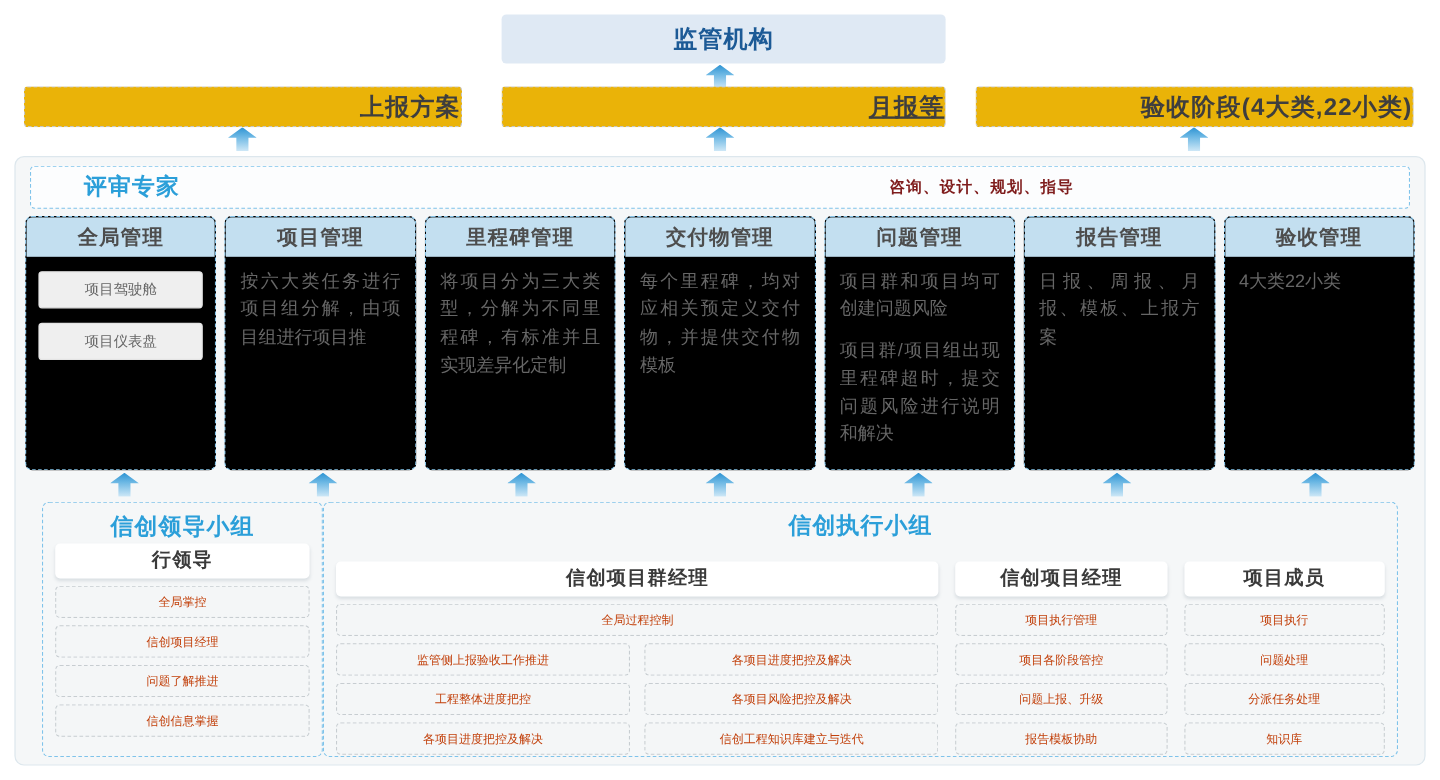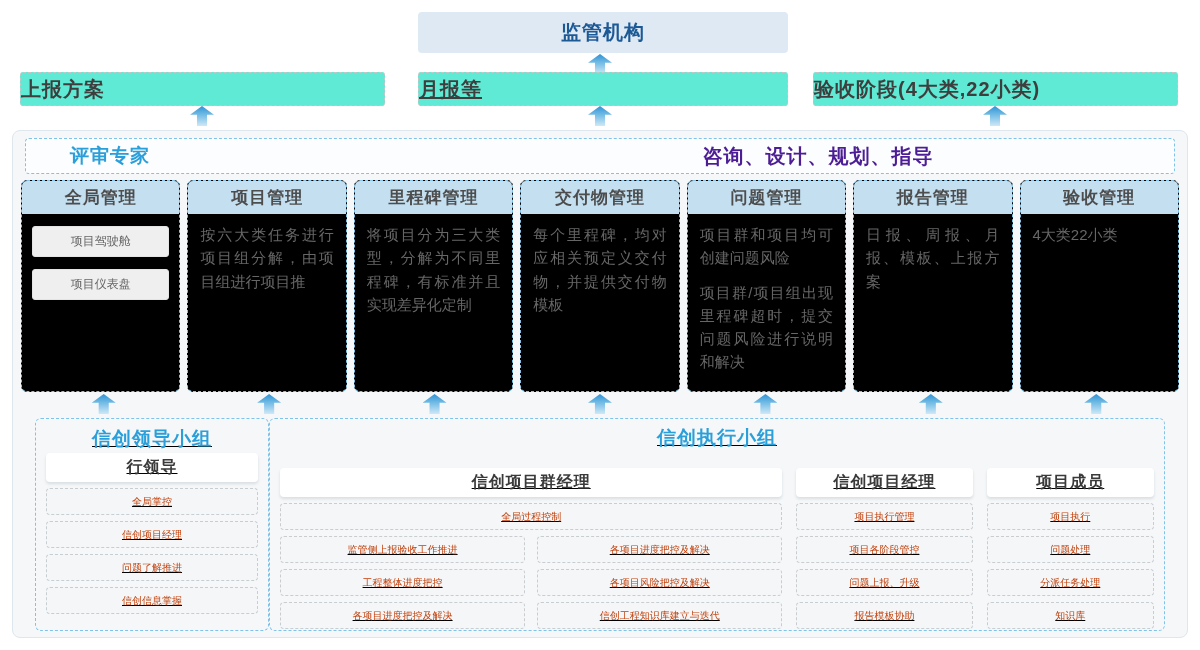--- a/index.html
+++ b/index.html
@@ -17,22 +17,22 @@
   
   .regulator-box{
     position:absolute;left:418px;top:12px;width:370px;height:41px;
     background:#dfe9f4;border-radius:4px;
     display:flex;align-items:center;justify-content:center;
     font-size:20px;font-weight:bold;color:#1c5a96;letter-spacing:1px;
   }
   .arrow-top{position:absolute;left:588px;top:54px;}
   .output-box{
     position:absolute;top:72px;height:34px;
-    background:#5eead4;border:1px dashed #c6c6c6;border-radius:3px;
-    display:flex;align-items:center;justify-content:flex-start;
+    background:#eab308;border:1px dashed #c6c6c6;border-radius:3px;
+    display:flex;align-items:center;justify-content:flex-end;
     font-size:20px;font-weight:bold;color:#3e3e3e;letter-spacing:1px;
     box-sizing:border-box;
   }
   .output-1{left:20px;width:365px;}
   .output-2{left:418px;width:370px;text-decoration:underline;}
   .output-3{left:813px;width:365px;}
   .arrow-r2{position:absolute;top:106px;}
   .arrow-r2.a1{left:190px;}
   .arrow-r2.a2{left:588px;}
   .arrow-r2.a3{left:983px;}
@@ -46,21 +46,21 @@
     position:relative;height:34px;margin:1px 6px 0 6px;
     border:1px dashed #7fc3ea;border-radius:4px;background:#fcfdfe;
   }
   .experts-left{
     position:absolute;left:44px;top:0;height:34px;display:flex;align-items:center;
     font-size:19px;font-weight:bold;color:#2b9fd9;letter-spacing:1px;
   }
   .experts-right{
     position:absolute;left:69%;top:0;height:34px;transform:translateX(-50%);
     display:flex;align-items:center;
-    font-size:20px;font-weight:bold;color:#4c1d95;letter-spacing:1px;
+    font-size:13px;font-weight:bold;color:#7f1d1d;letter-spacing:1px;
   }
   
   .columns{display:flex;gap:7px;margin:6px 2px 0 2px;height:212px;}
   .col{
     flex:1;border:1px dashed #85c4e8;border-radius:6px;background:#000000;
     overflow:hidden;box-sizing:border-box;display:flex;flex-direction:column;
   }
   .col-header{
     height:33px;flex:0 0 33px;background:#c3dff0;
     display:flex;align-items:center;justify-content:center;
@@ -75,21 +75,21 @@
   .pill{
     margin:12px 10px 0 10px;height:29px;background:#efefef;
     border:1px solid #e4e4e4;border-radius:3px;
     display:flex;align-items:center;justify-content:center;
     font-size:12px;color:#666;
   }
   
   .arrow-row{display:flex;margin:2px 2px;height:22px;}
   .arrow-cell{flex:1;display:flex;justify-content:center;}
   
-  .groups{display:flex;gap:0;margin:1px 16px 0 16px;height:213px;text-decoration:underline;}
+  .groups{display:flex;gap:0;margin:1px 16px 0 16px;height:213px;}
   .group{
     border:1px dashed #7fc3ea;border-radius:6px;box-sizing:border-box;
     padding:6px 10px 8px 10px;display:flex;flex-direction:column;
   }
   .group-leader{width:234px;flex:0 0 234px;}
   .group-executor{flex:1;}
   .group-title{
     height:28px;display:flex;align-items:center;justify-content:center;
     font-size:19px;font-weight:bold;color:#2b9fd9;letter-spacing:1px;
   }

